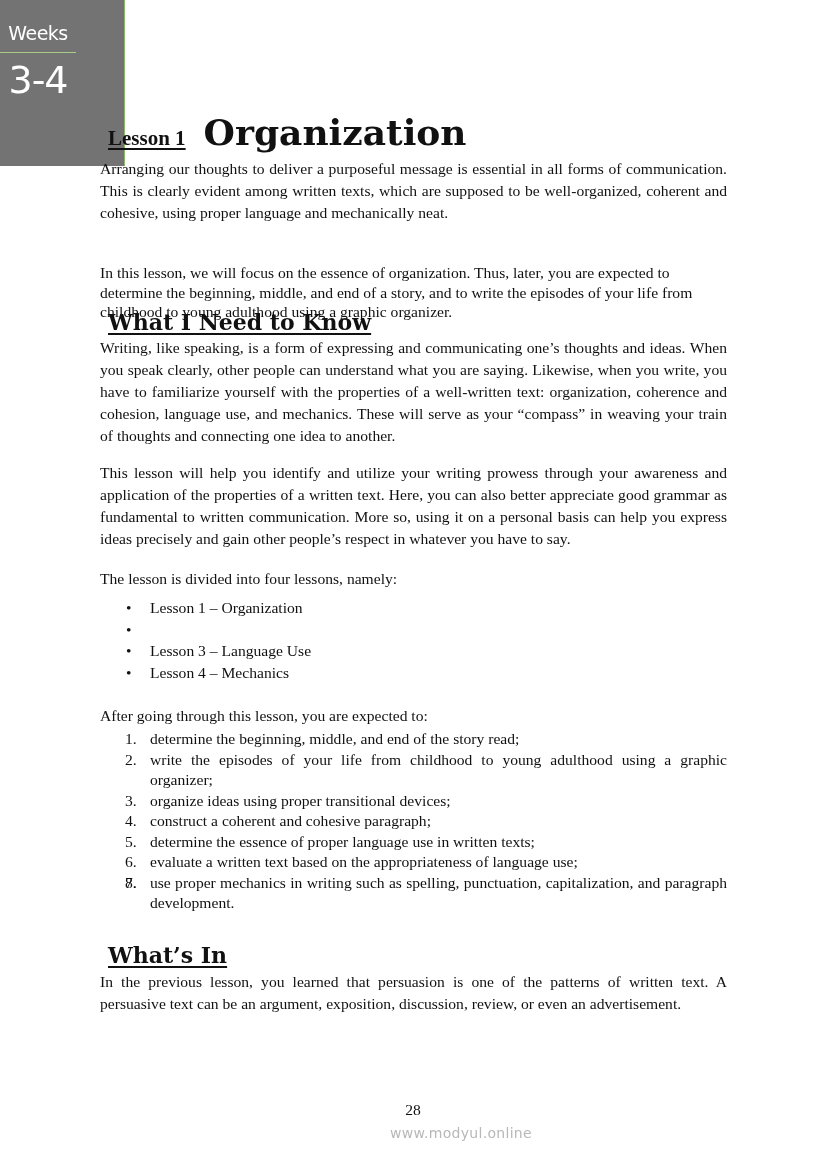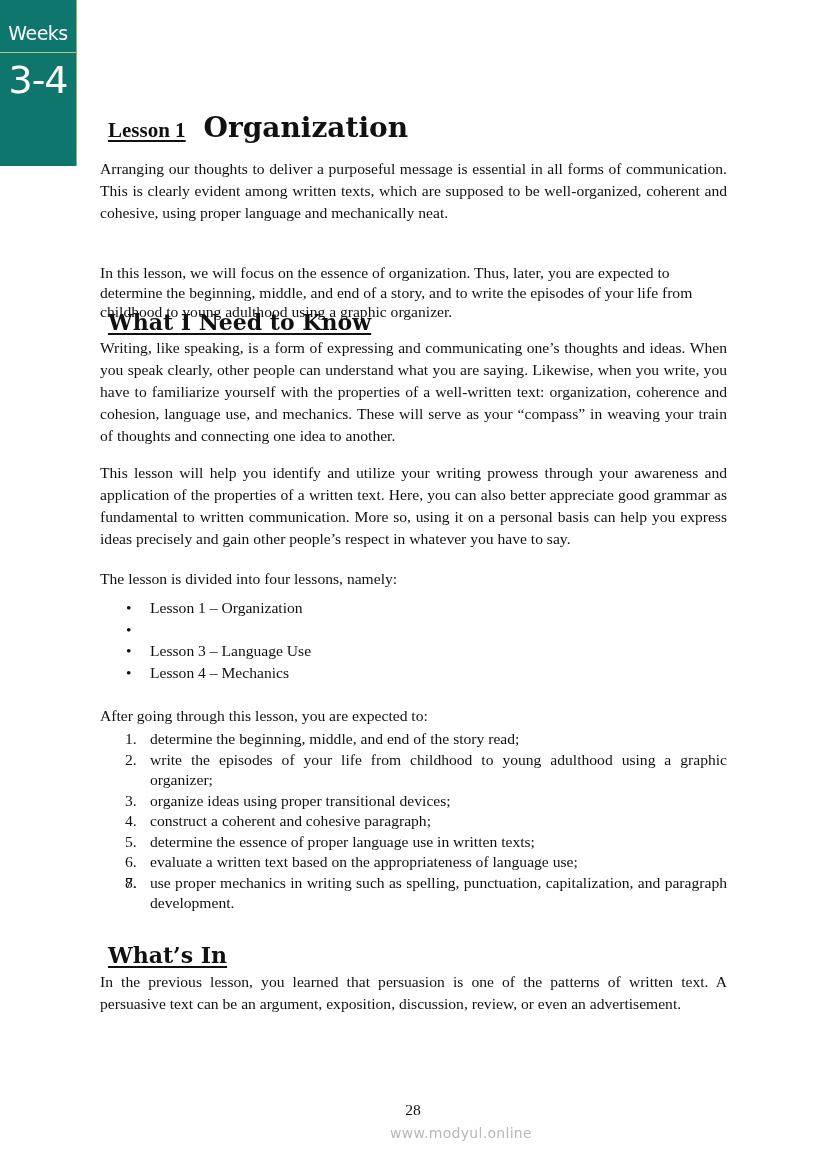--- a/index.html
+++ b/index.html
@@ -1,36 +1,36 @@
 <!DOCTYPE html>
 <html><head>
   <meta charset="utf-8">
   <style>
     html, body { margin: 0; padding: 0; background: #ffffff; }
     body { width: 826px; height: 1169px; position: relative; overflow: hidden; color: #111; }
     .weeks-tab {
       position: absolute; left: 0; top: 0; width: 76px; height: 166px;
-      background: #0f766e; border-right: 1px solid #8bb766;
+      background: #737373; border-right: 1px solid #8bb766; padding-left: 48px;
     }
     .weeks-label {
       position: absolute; left: 0; top: 22px; width: 76px; text-align: center;
       font-family: "DejaVu Sans", sans-serif; font-size: 19px; color: #fff; letter-spacing: -0.5px;
     }
     .weeks-divider { position: absolute; left: 0; top: 52px; width: 76px; height: 1px; background: #a9cc88; }
     .weeks-number {
       position: absolute; left: 0; top: 58px; width: 76px; text-align: center;
       font-family: "DejaVu Sans", sans-serif; font-size: 38px; color: #fff; letter-spacing: -1px;
     }
     .title-row { position: absolute; left: 108px; top: 111px; white-space: nowrap; }
     .lesson-num {
       font-family: Liberation Serif, serif; font-weight: bold; font-size: 21px;
       text-decoration: underline; text-underline-offset: 3px;
     }
     .lesson-title {
-      font-family: "DejaVu Serif", serif; font-weight: bold; font-size: 28px; margin-left: 14px;
+      font-family: "DejaVu Serif", serif; font-weight: bold; font-size: 36px; margin-left: 14px;
     }
     .para {
       position: absolute; left: 100px; width: 627px;
       font-family: "Liberation Serif", "DejaVu Serif", serif; font-size: 15.6px; line-height: 22px;
       text-align: justify; margin: 0;
     }
     .para.left { text-align: left; }
     .section-heading {
       position: absolute; left: 108px;
       font-family: "DejaVu Serif", serif; font-weight: bold; font-size: 22px;

